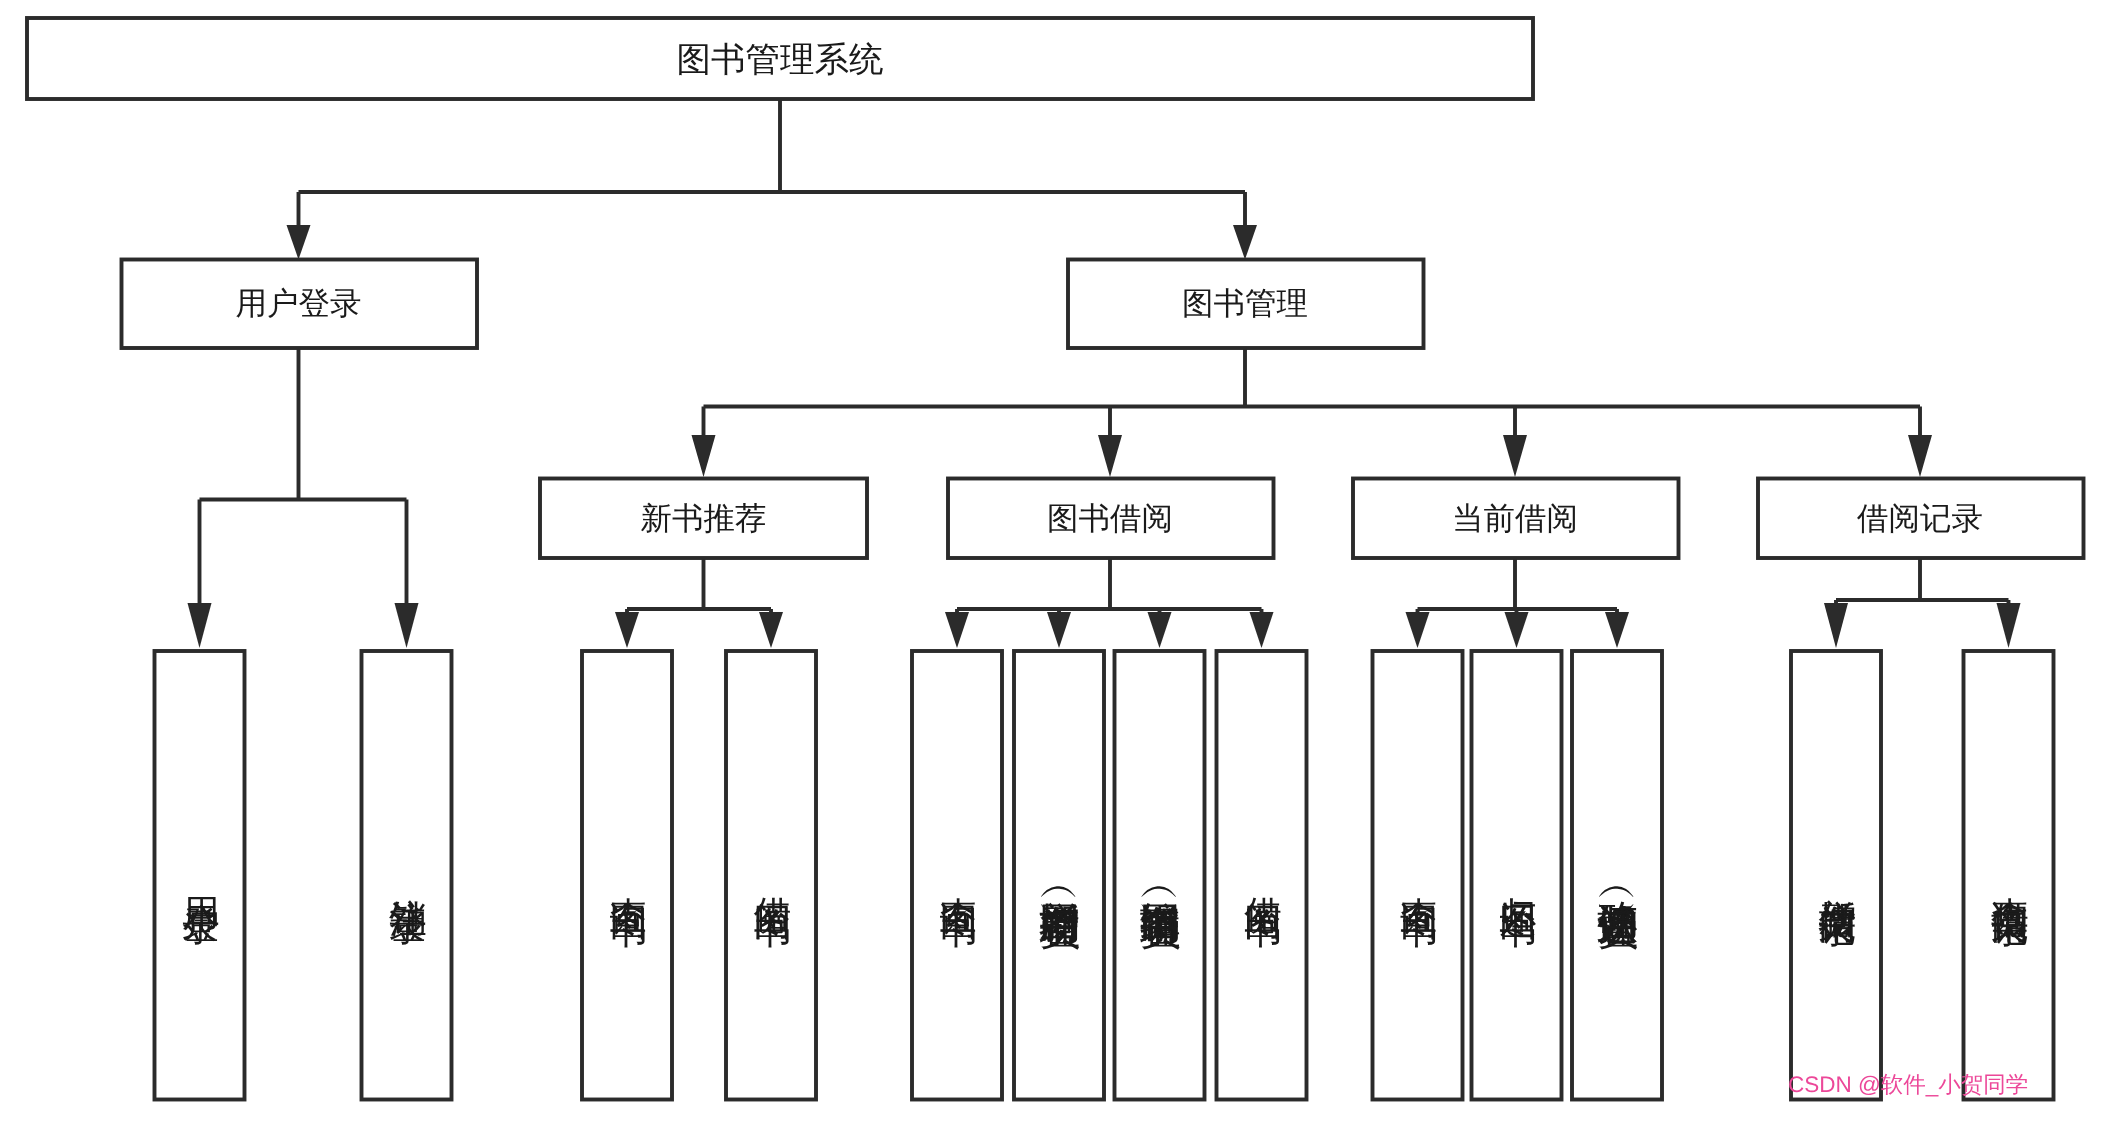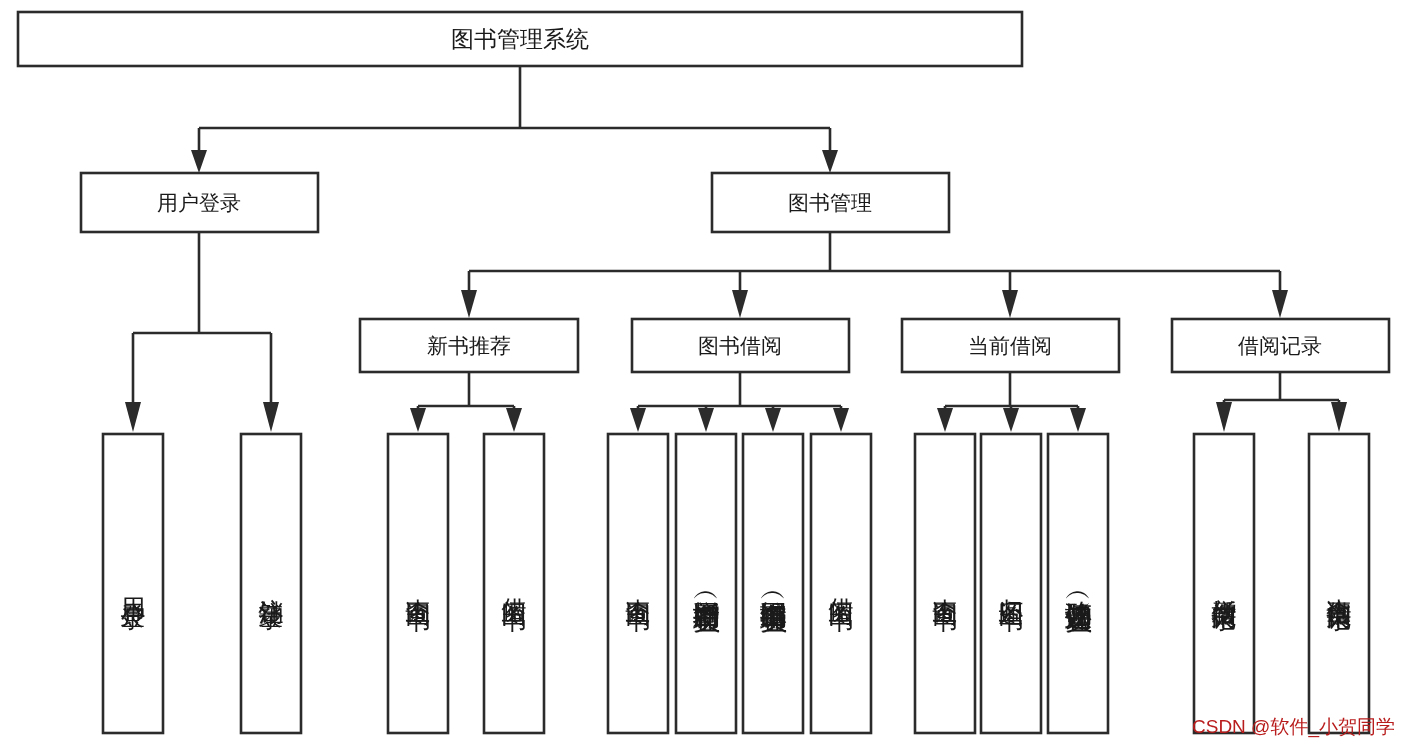--- a/index.html
+++ b/index.html
@@ -62,22 +62,22 @@
     color: #1a1a1a;
     display: flex;
     align-items: center;
     justify-content: center;
     white-space: nowrap;
     pointer-events: none;
   }
   .watermark {
     position: absolute;
     font-family: "Liberation Sans", "DejaVu Sans", sans-serif;
-    font-size: 19px;
-    color: #b91c1c;
+    font-size: 15px;
+    color: #ec4899;
     white-space: nowrap;
   }
 </style>
 </head>
 <body>
 
 <div id="diagram-root">
 
   <svg class="canvas" viewBox="0 0 1405 747" xmlns="http://www.w3.org/2000/svg">
 

